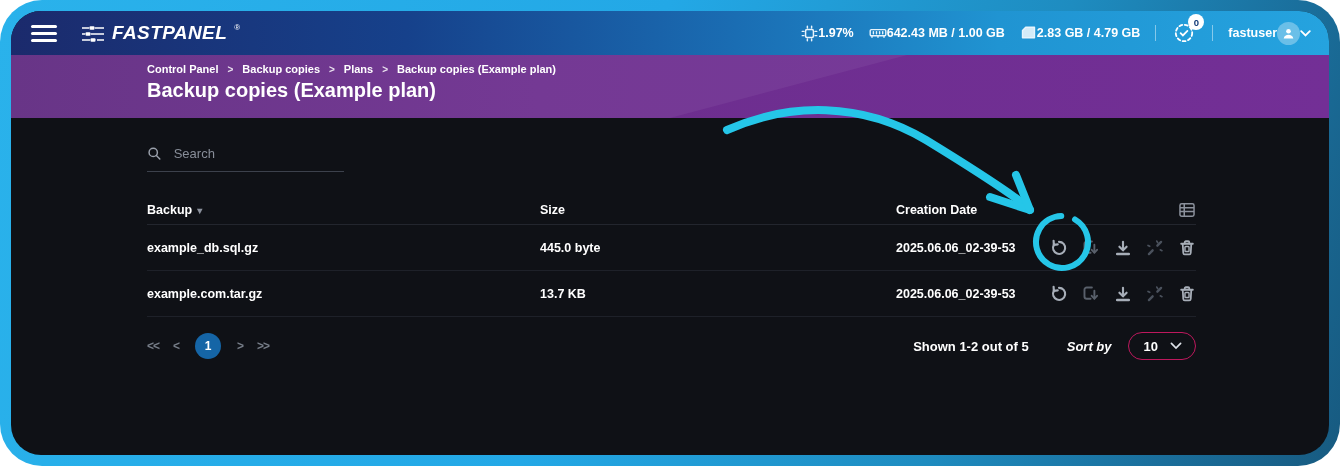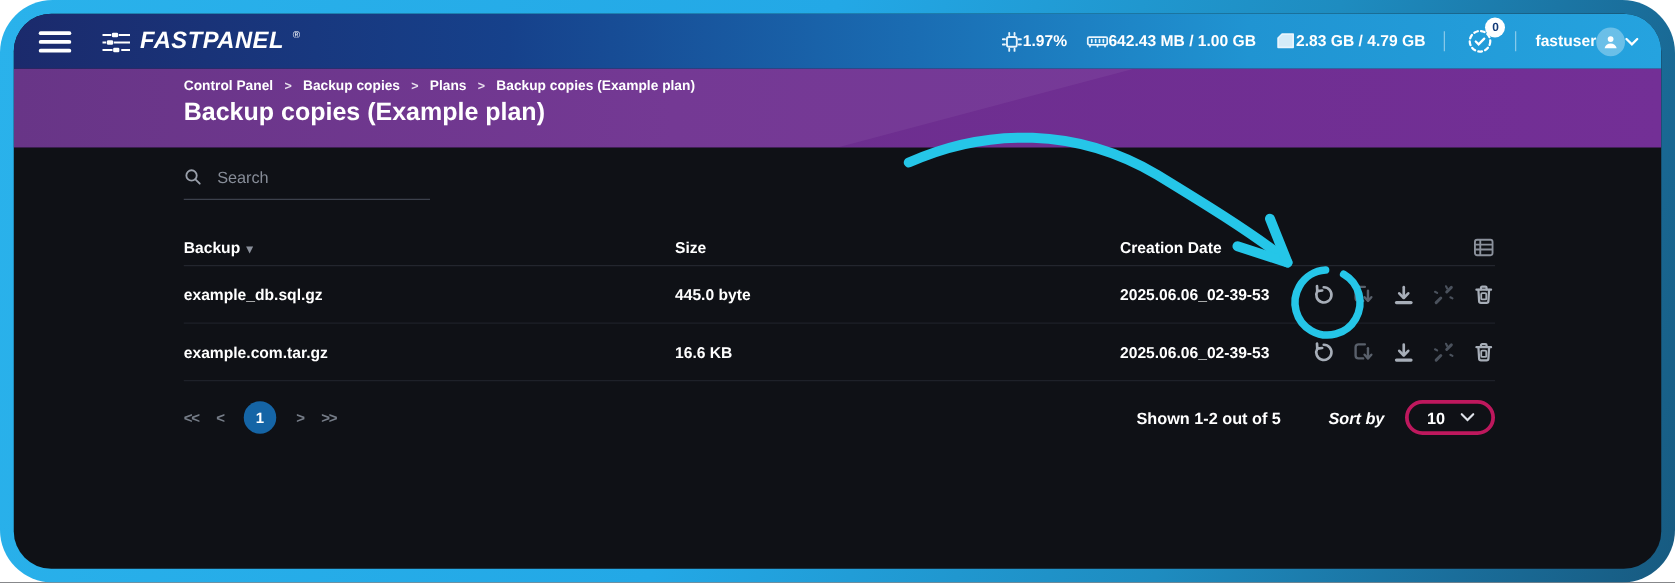--- a/index.html
+++ b/index.html
@@ -63,21 +63,21 @@
     clip-path:polygon(0 0, 68% 0, 50% 100%, 0 100%);
     pointer-events:none;
   }
   .breadcrumb { position:relative; display:flex; align-items:center; gap:9px; font-size:11px; font-weight:700; }
   .crumb { cursor:pointer; }
   .crumb-sep { font-size:10px; opacity:.85; }
   .page-title { position:relative; margin-top:4px; font-size:20px; font-weight:700; }
   
   .content { padding:0 133px 0 136px; color:#fff; }
   .search-row {
-    margin-top:15px; width:197px;
+    margin-top:27px; width:197px;
     display:flex; align-items:center; gap:12px;
     border-bottom:1px solid #3c414c;
     padding-bottom:9px; color:#8d939e;
   }
   .search-input {
     background:transparent; border:none; outline:none;
     color:#d5d9e0; font-size:13px; width:100%;
     font-family:"Liberation Sans", sans-serif;
   }
   .search-input::placeholder { color:#878d98; }
@@ -108,21 +108,21 @@
   .pg-arrow { cursor:pointer; letter-spacing:-1px; }
   .page-current {
     width:26px; height:26px; border-radius:50%;
     background:#1565a6; color:#fff;
     display:flex; align-items:center; justify-content:center;
     font-size:12px; font-weight:700; cursor:pointer; margin:0 2px;
   }
   .pager-right { margin-left:auto; display:flex; align-items:center; gap:24px; font-size:13px; font-weight:700; color:#fff; }
   .select-pill {
     display:flex; align-items:center; gap:12px;
-    border:3px solid #be185d; border-radius:15px;
+    border:1px solid #be185d; border-radius:15px;
     height:28px; padding:0 13px 0 15px; cursor:pointer;
   }
   
   .annotation { position:absolute; inset:0; pointer-events:none; z-index:9; }
 </style>
 </head>
 <body>
 
 <div class="frame">
   <div class="app">
@@ -273,21 +273,21 @@
                 <path d="M6 4V2.9a.9.9 0 0 1 .9-.9h2.2a.9.9 0 0 1 .9.9V4"></path>
                 <path d="M4.2 4.4l.5 8a1.3 1.3 0 0 0 1.3 1.2h4a1.3 1.3 0 0 0 1.3-1.2l.5-8"></path>
                 <rect x="6.2" y="6.7" width="3.6" height="4.4" rx=".7" stroke-width="1.3"></rect>
               </svg>
             </span>
           </div>
         </div>
 
         <div class="trow">
           <div class="col-name">example.com.tar.gz</div>
-          <div class="col-size">16.6 KB</div>
+          <div class="col-size">13.7 KB</div>
           <div class="col-date">2025.06.06_02-39-53</div>
           <div class="col-actions">
             <span class="action">
               <svg width="18" height="18" viewBox="0 0 16 16" fill="none" stroke="currentColor" stroke-width="1.9" stroke-linecap="round" stroke-linejoin="round">
                 <path d="M3.4 5.2A5.4 5.4 0 1 0 8 2.5"></path>
                 <path d="M3.2 1.6l.2 3.6 3.5-.4"></path>
               </svg>
             </span>
             <span class="action dim1">
               <svg width="18" height="18" viewBox="0 0 16 16" fill="none" stroke="currentColor" stroke-width="1.7" stroke-linecap="round" stroke-linejoin="round">

